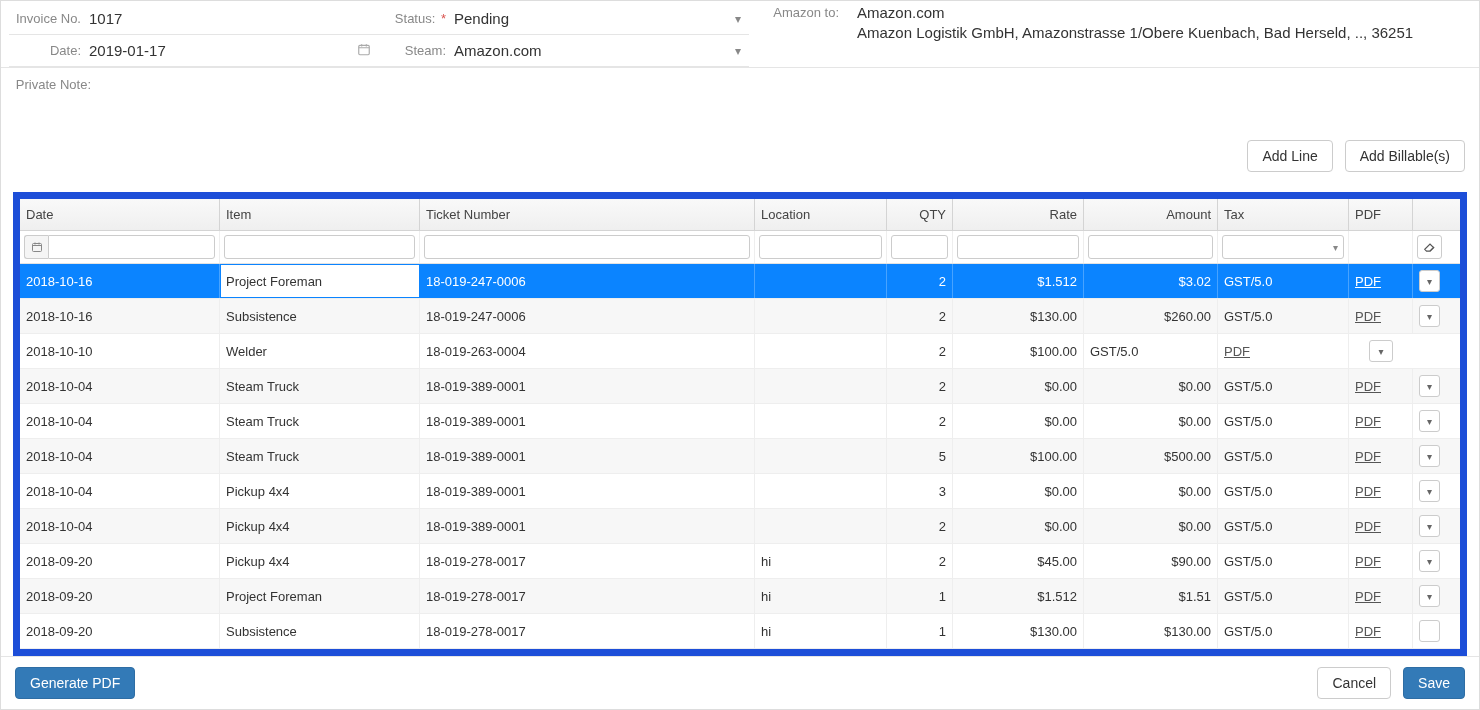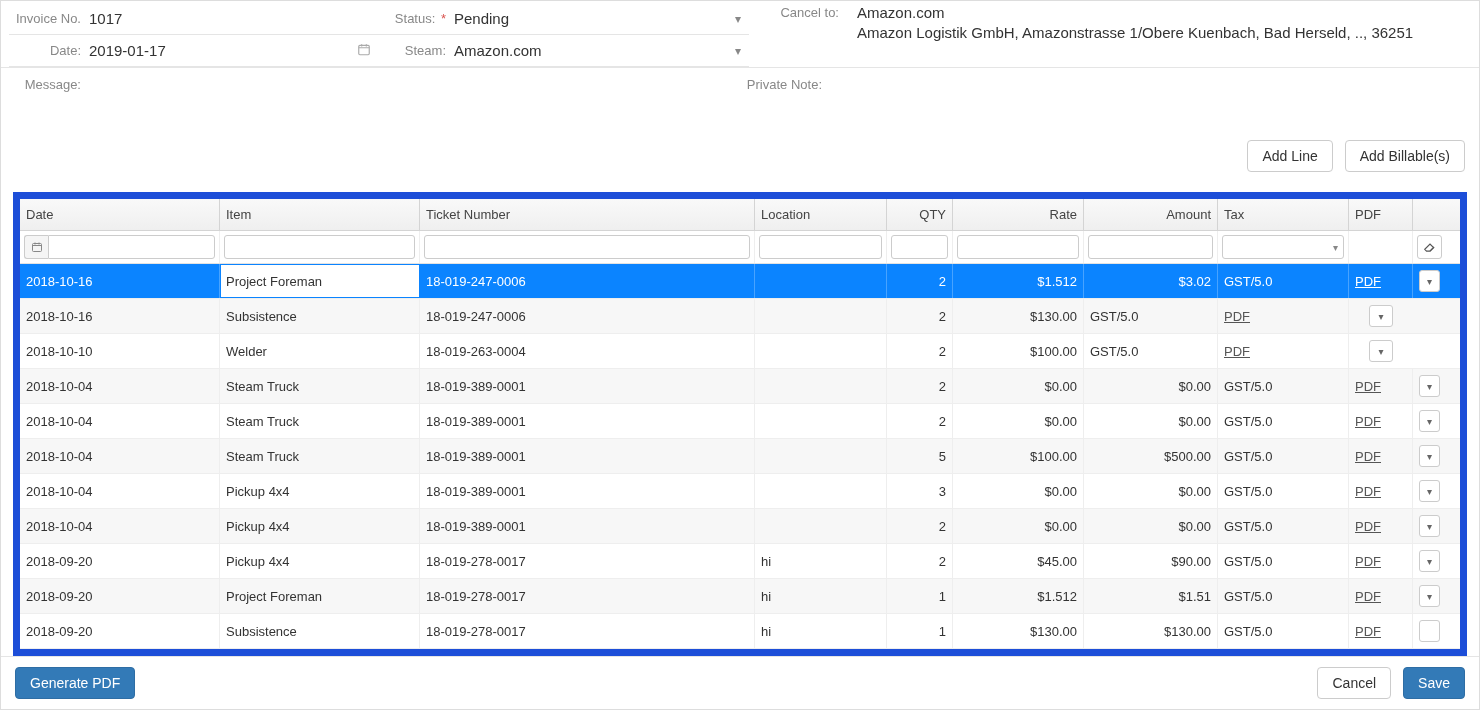--- a/index.html
+++ b/index.html
@@ -287,34 +287,30 @@
             <div class="form-row">
               <span class="label w-client">Steam:</span>
               <input class="value-input" value="Amazon.com" style="">
               <span class="chev-down">▾</span>
             </div>
           </div>
         </div>
       </div>
       <div class="meta-right">
         <div class="billed-row">
-          <div class="billed-label">Cancel to:</div>
+          <div class="billed-label">Amazon to:</div>
           <div class="billed-block">
             <div>Amazon.com</div>
             <div>Amazon Logistik GmbH, Amazonstrasse 1/Obere Kuenbach, Bad Herseld, .., 36251</div>
           </div>
         </div>
       </div>
     </div>
 
     <div class="notes-row" style="border-top:1px solid #e5e5e5;">
-      <div class="note-col">
-        <span class="label">Message:</span>
-        <textarea class="value-input" style="resize: none; height: 20px;"></textarea>
-      </div>
       <div class="note-col right">
         <span class="label">Private Note:</span>
         <textarea class="value-input" style="resize: none; height: 20px;"></textarea>
       </div>
     </div>
 
     <div class="action-row">
       <button class="btn">Add Line</button>
       <button class="btn">Add Billable(s)</button>
     </div>
@@ -382,20 +378,21 @@
               </div>
             </div>
           </div>
           <div class="grid-row alt">
             <div class="gc ">2018-10-16</div>
             <div class="gc item-cell">Subsistence</div>
             <div class="gc ">18-019-247-0006</div>
             <div class="gc "></div>
             <div class="gc right">2</div>
             <div class="gc right">$130.00</div>
+            <div class="gc right">$260.00</div>
             <div class="gc ">GST/5.0</div>
             <div class="gc">
               <span class="pdf-link">PDF</span>
             </div>
             <div class="gc">
               <div class="row-menu">
                 <span>▾</span>
               </div>
             </div>
           </div>

